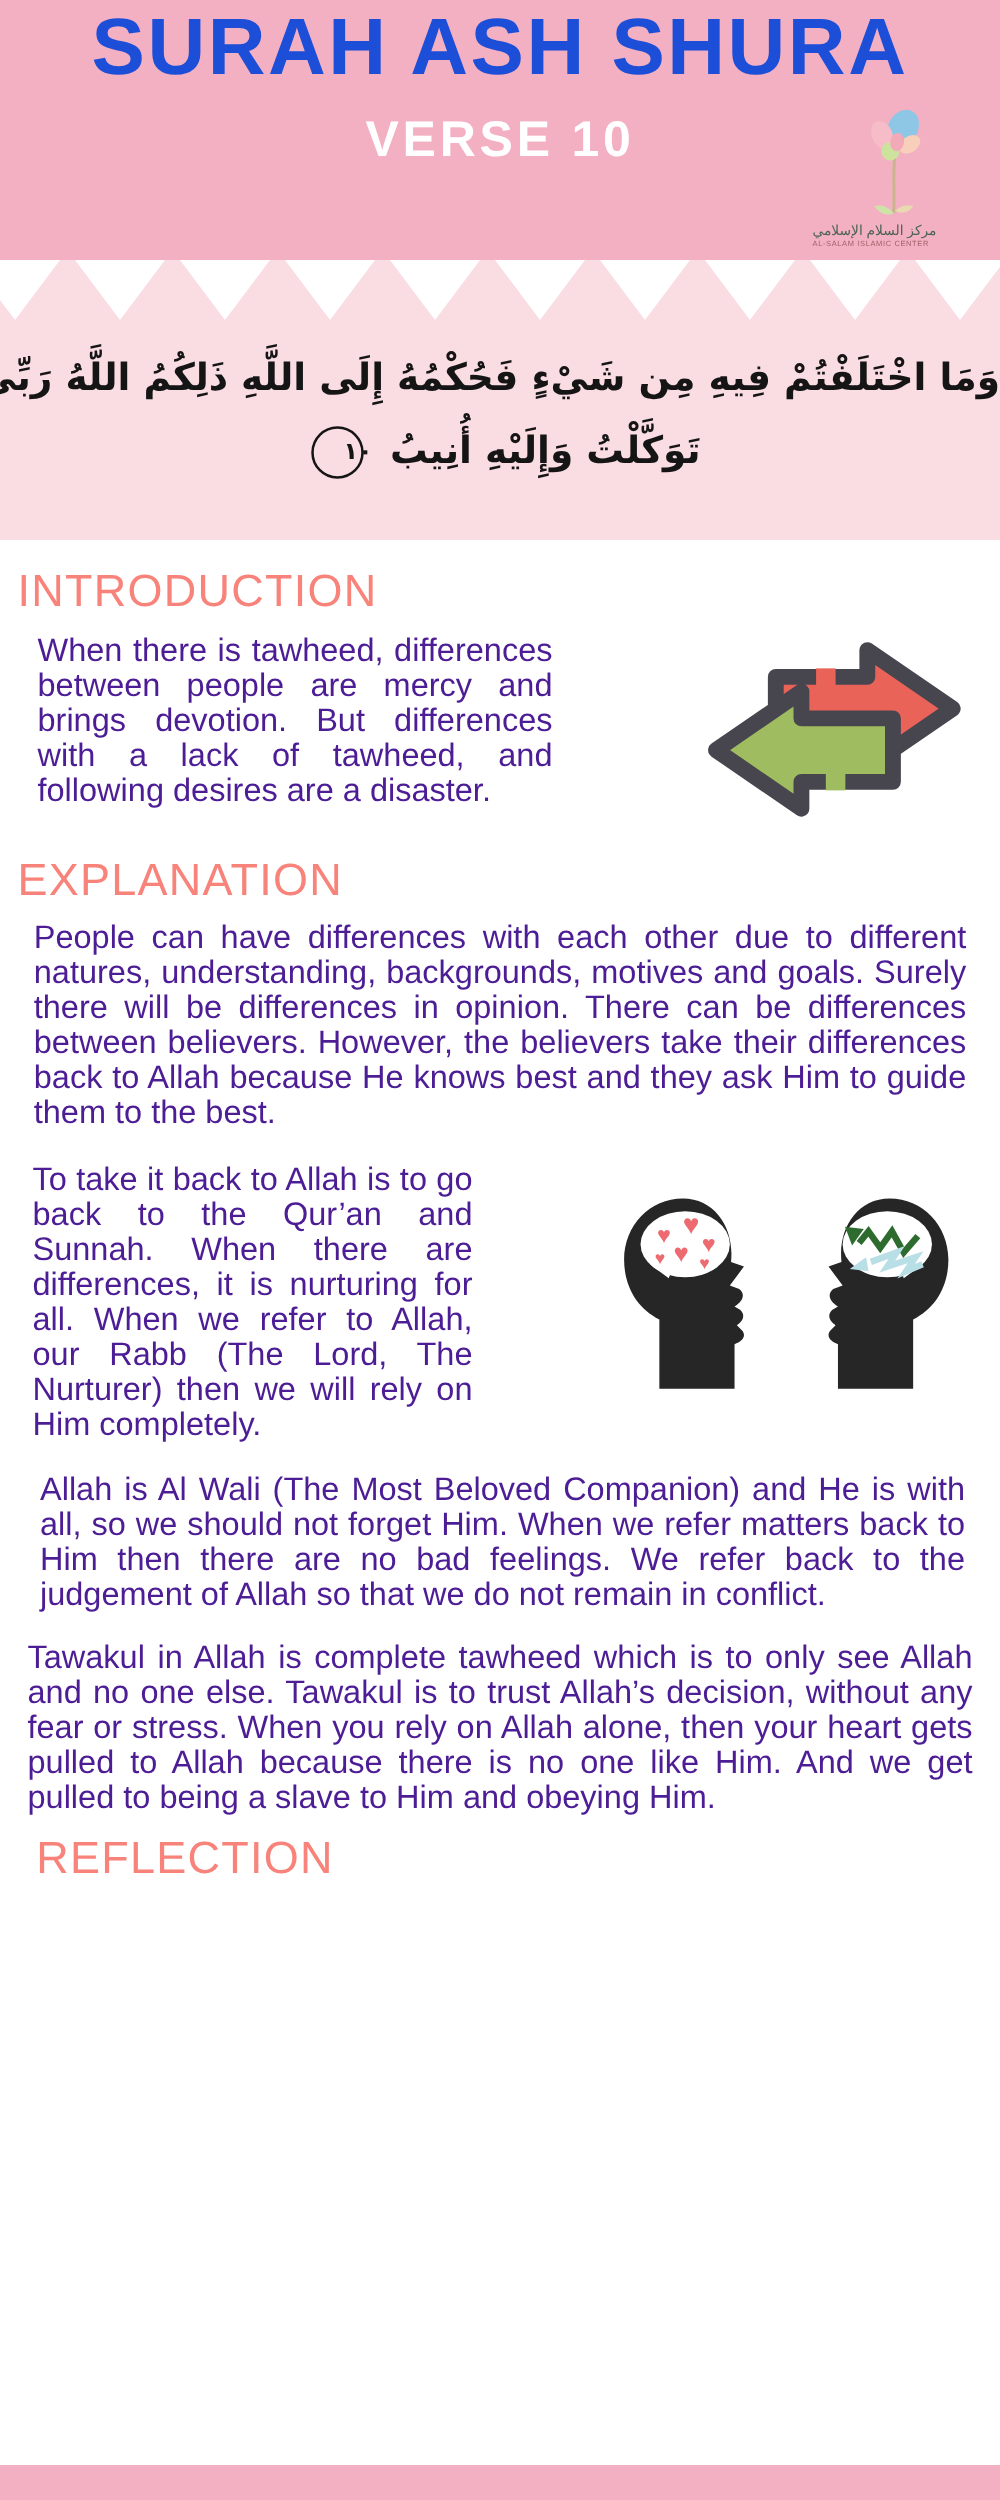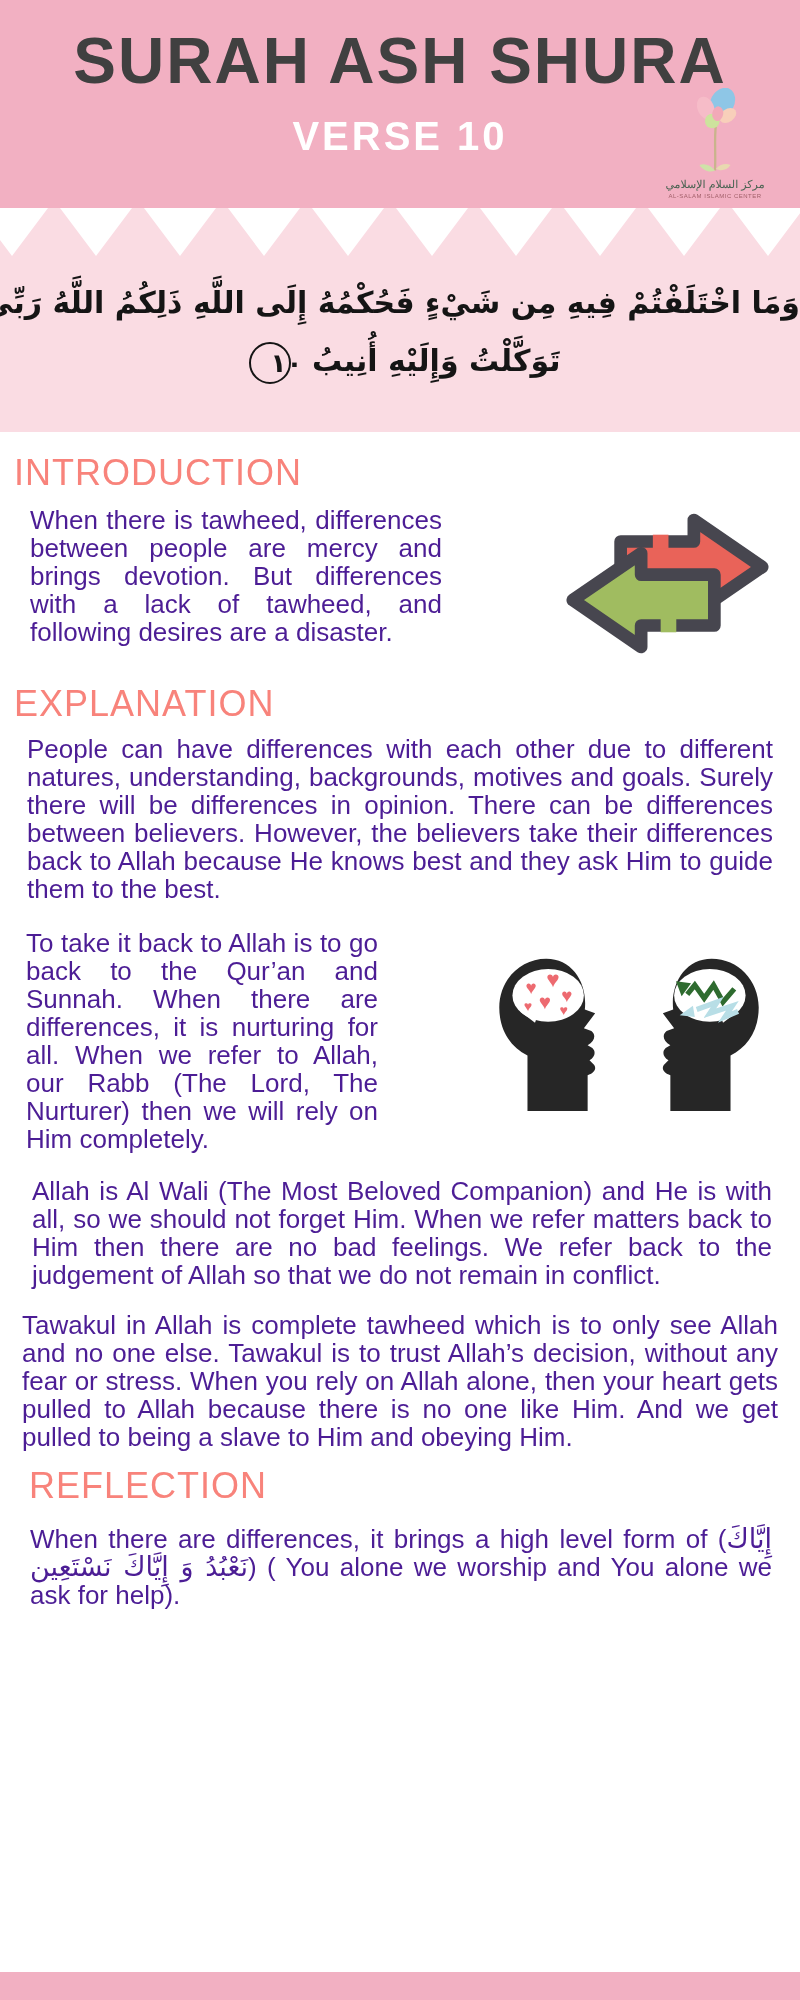--- a/index.html
+++ b/index.html
@@ -1,36 +1,36 @@
 <!DOCTYPE html>
 <html><head>
 <meta charset="utf-8">
 <style>
   * { margin:0; padding:0; box-sizing:border-box; }
   body { width:800px; font-family:"Liberation Sans", sans-serif; background:#fff; }
   .page { position:relative; width:800px; height:2000px; overflow:hidden; background:#fff; }
 
   
   .header { position:relative; height:208px; background:#f2b0c2; text-align:center; }
-  .header .title { padding-top:24px; font-size:64px; font-weight:bold; color:#404040; letter-spacing:2px; }
+  .header .title { font-size:64px; font-weight:bold; color:#1d4ed8; letter-spacing:2px; }
   .header .subtitle { margin-top:16px; font-size:40px; font-weight:bold; color:#ffffff; letter-spacing:3px; }
-  .logo { position:absolute; right:20px; top:88px; width:130px; text-align:center; }
+  .logo { position:absolute; right:20px; top:88px; width:130px; text-align:left; }
   .logo svg { display:block; margin:0 auto; }
   .logo .logo-arabic { font-size:11px; color:#4a6352; margin-top:2px; }
   .logo .logo-english { font-size:6px; color:#a2606a; letter-spacing:0.5px; margin-top:2px; }
 
   
   .verse-section { position:relative; height:224px; background:#fadce3; }
   .zigzag { display:block; }
   .verse-text { direction:rtl; text-align:center; color:#151515; font-weight:bold;
                 font-family:"DejaVu Sans", sans-serif; margin-top:18px; }
   .verse-line { font-size:30px; line-height:58px; white-space:nowrap; }
   .ayah-circle { display:inline-flex; align-items:center; justify-content:center;
                  width:42px; height:42px; border:2.5px solid #151515; border-radius:50%;
-                 font-size:26px; line-height:1; margin:0 10px; vertical-align:middle;
+                 font-size:19px; line-height:1; margin:0 10px; vertical-align:middle;
                  background:transparent;padding-left:32px; }
 
   
   .content { background:#fff; }
   h2.section-heading { color:#f8837b; font-size:36px; font-weight:normal; letter-spacing:1px;
                        padding-left:14px; }
   .h-intro { padding-top:20px; }
   .h-expl  { padding-top:26px; }
   .h-refl  { padding-top:14px;margin-left:15px; }
   p.body-text { color:#4c1d95; font-size:26px; line-height:28px; text-align:justify; }
@@ -138,19 +138,18 @@
         <polygon points="204,66 218,56 220,68" fill="#b8dee6"></polygon>
       </svg>
     </div>
 
     <p class="body-text p-wali">Allah is Al Wali (The Most Beloved Companion) and He is with all, so we should not forget Him. When we refer matters back to Him then there are no bad feelings. We refer back to the judgement of Allah so that we do not remain in conflict.</p>
 
     <p class="body-text p-taw">Tawakul in Allah is complete tawheed which is to only see Allah and no one else. Tawakul is to trust Allah’s decision, without any fear or stress. When you rely on Allah alone, then your heart gets pulled to Allah because there is no one like Him. And we get pulled to being a slave to Him and obeying Him.</p>
 
     <h2 class="section-heading h-refl">REFLECTION</h2>
 
-    <p class="body-text p-refl"><span>When there are differences, it brings a high level form of (</span><span class="inline-arabic" dir="rtl">إِيَّاكَ نَعْبُدُ وَ إِيَّاكَ نَسْتَعِين</span><span>) ( You alone we worship and You alone we ask for help).</span></p>
 
   </div>
 
   <div class="footer-bar"></div>
 
 </div>
 
 </body></html>

